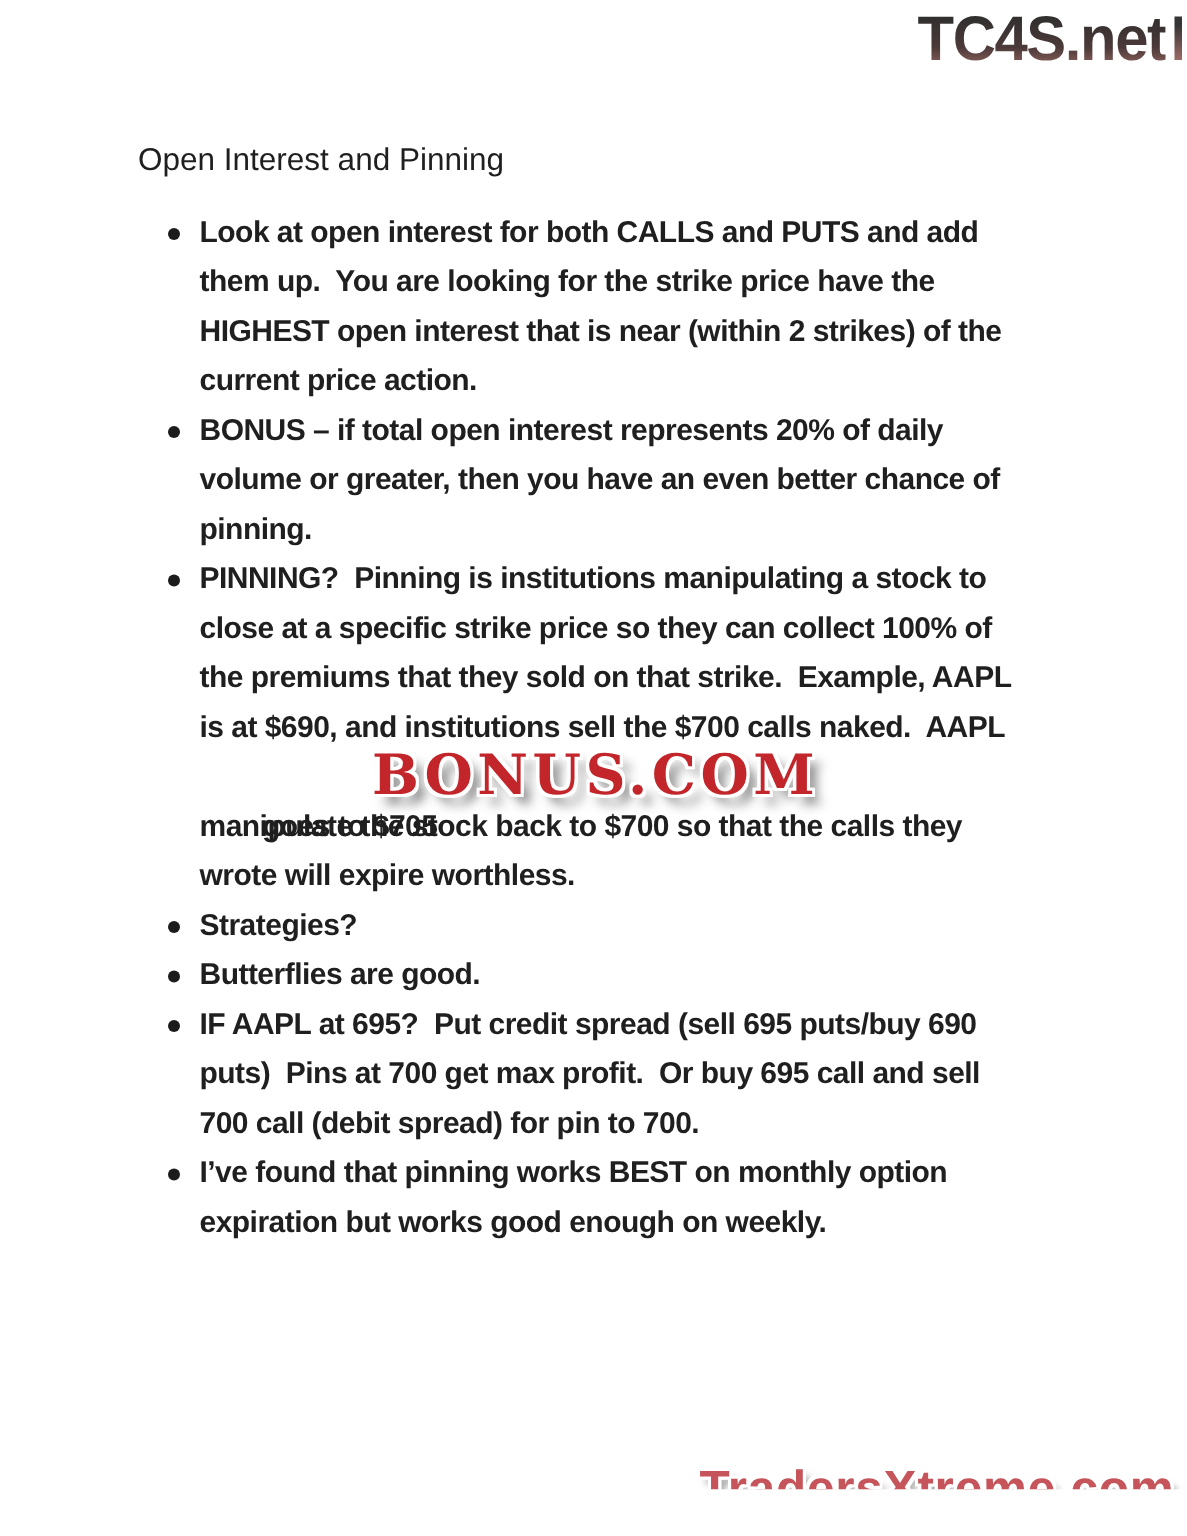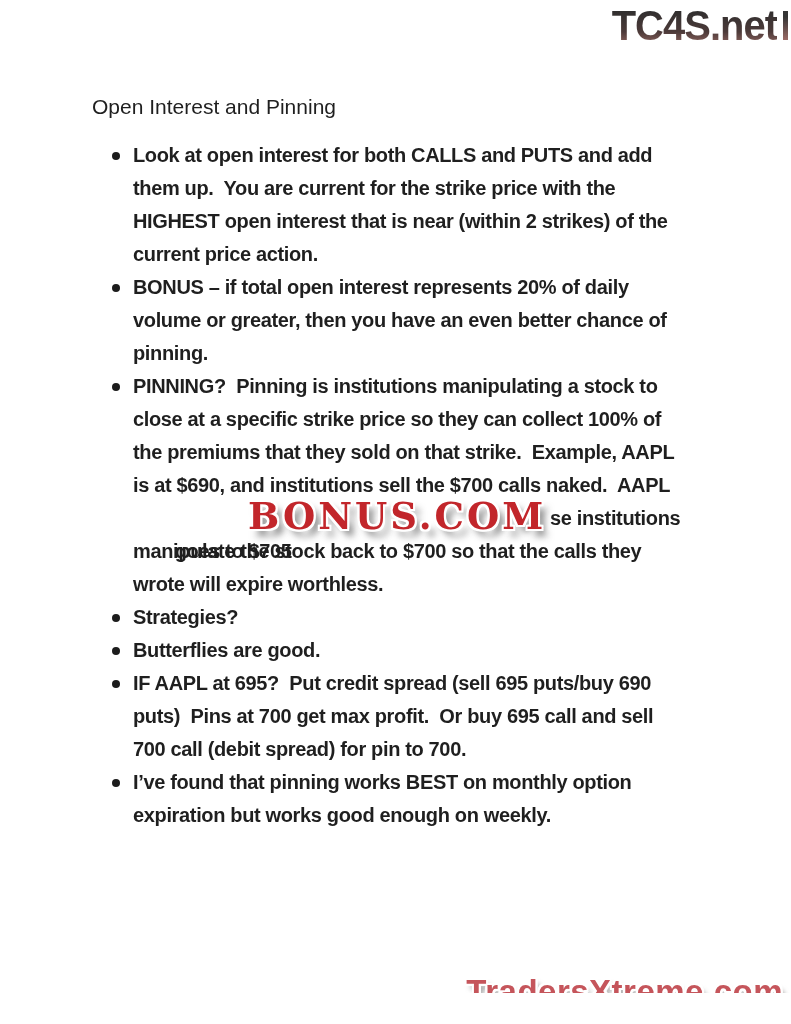--- a/index.html
+++ b/index.html
@@ -113,41 +113,40 @@
   <div class="site-logo">TC4S.net</div>
   <div class="logo-sliver"></div>
 
   <div class="heading">Open Interest and Pinning</div>
 
   <div class="list">
 
     <div class="bullet">
       <span class="dot"></span>
       <div class="line">Look at open interest for both CALLS and PUTS and add</div>
-      <div class="line">them up.  You are current for the strike price with the</div>
+      <div class="line">them up.  You are looking for the strike price have the</div>
       <div class="line">HIGHEST open interest that is near (within 2 strikes) of the</div>
       <div class="line">current price action.</div>
     </div>
 
     <div class="bullet">
       <span class="dot"></span>
       <div class="line">BONUS – if total open interest represents 20% of daily</div>
       <div class="line">volume or greater, then you have an even better chance of</div>
       <div class="line">pinning.</div>
     </div>
 
     <div class="bullet">
       <span class="dot"></span>
       <div class="line">PINNING?  Pinning is institutions manipulating a stock to</div>
       <div class="line">close at a specific strike price so they can collect 100% of</div>
       <div class="line">the premiums that they sold on that strike.  Example, AAPL</div>
       <div class="line">is at $690, and institutions sell the $700 calls naked.  AAPL</div>
       <div class="line split-line">
         <span class="pre">goes to $705</span>
-        <span class="post">se institutions</span>
       </div>
       <div class="line">manipulate the stock back to $700 so that the calls they</div>
       <div class="line">wrote will expire worthless.</div>
     </div>
 
     <div class="bullet">
       <span class="dot"></span>
       <div class="line">Strategies?</div>
     </div>
 

